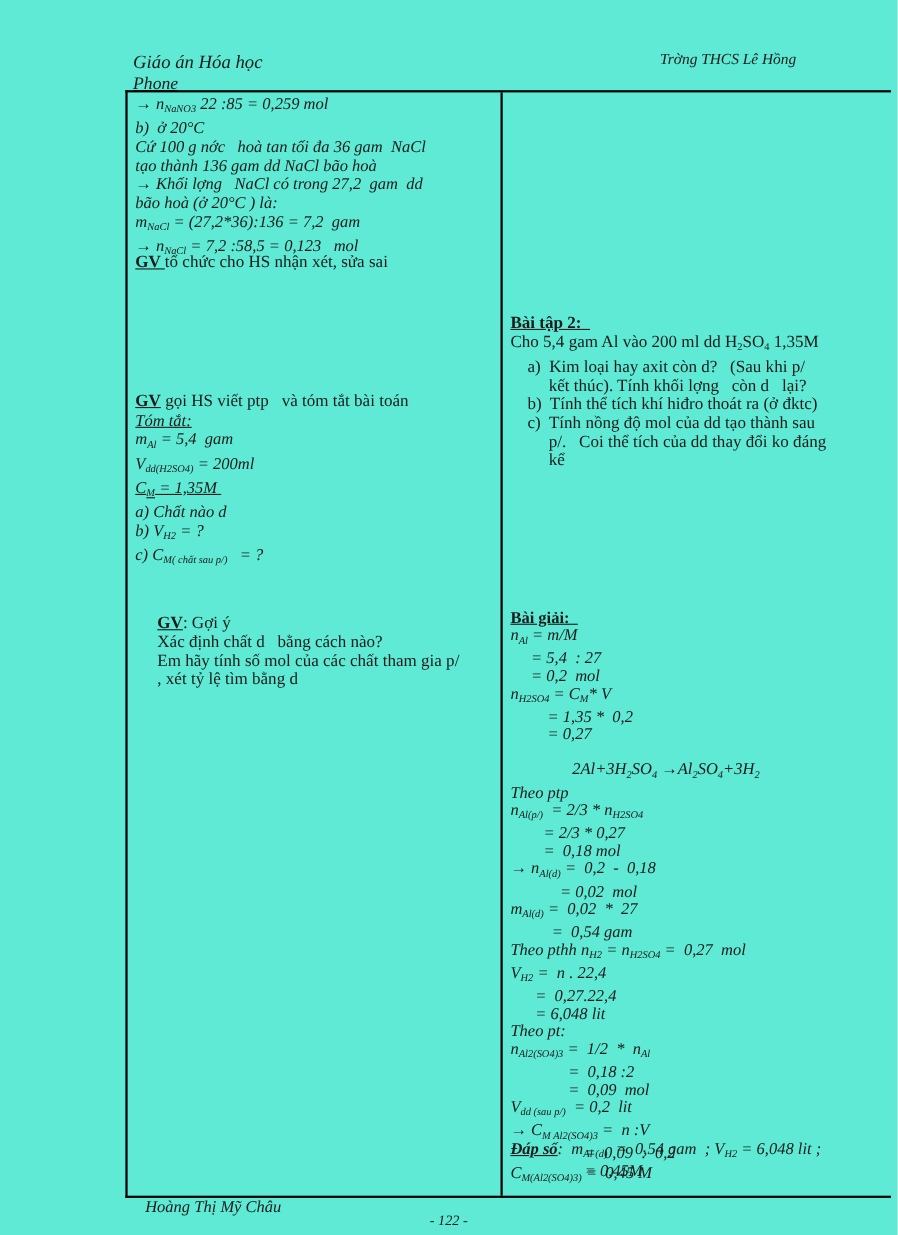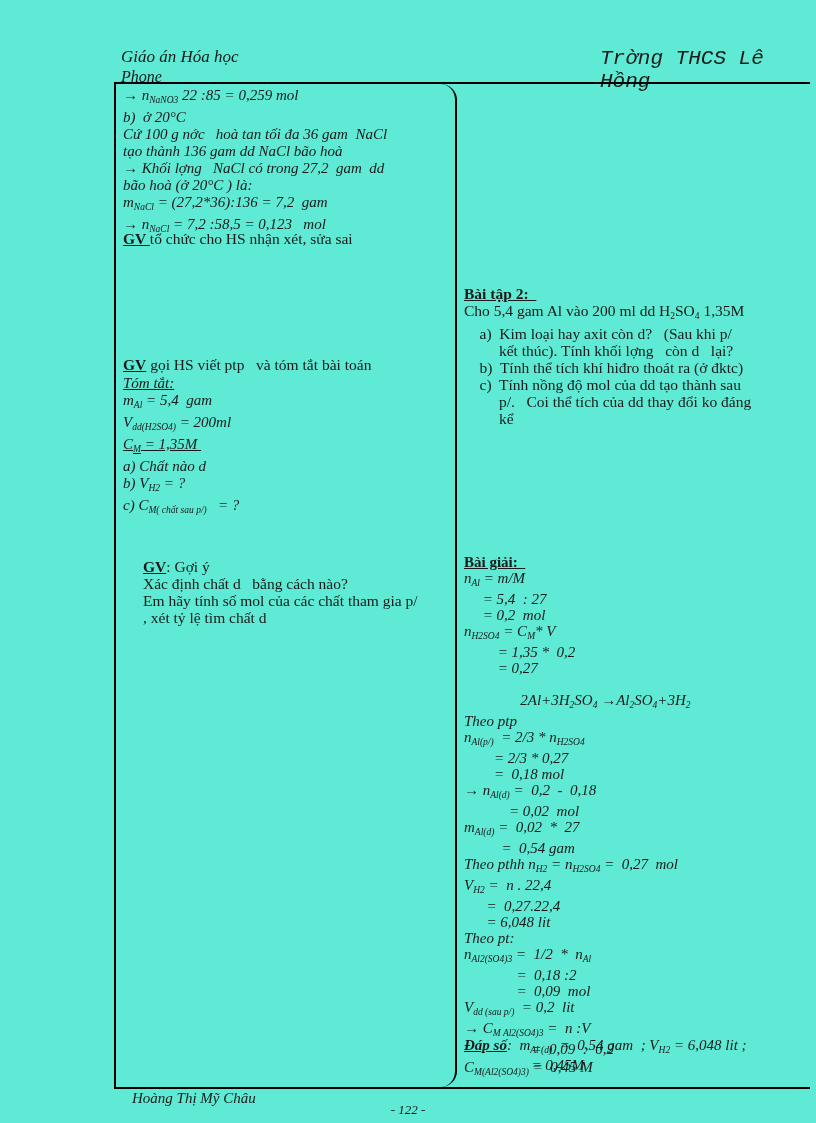--- a/index.html
+++ b/index.html
@@ -2,28 +2,28 @@
 <html><head>
 <meta charset="utf-8">
 <style>
   html,body { margin:0; padding:0; background:#e8e8e8; }
   .page {
     position:relative; width:816px; height:1123px; margin:0 auto;
     background:#5eead4; overflow:hidden;
     font-family:"Liberation Serif", serif; color:#1a1a1a;
   }
   .hdr-left  { position:absolute; left:121px; top:47px; font-style:italic; font-size:17px; }
-  .hdr-right { position:absolute; left:600px; top:47px; font-style:italic; font-size:21px;font-family:Liberation Mono, monospace; }
+  .hdr-right { position:absolute; left:600px; top:47px; font-style:italic; font-size:14px; }
   .hdr-sub   { position:absolute; left:121px; top:68px; font-style:italic; font-size:16px; text-decoration:underline; }
 
   .tbl {
     position:absolute; left:114px; top:82px; width:694px; height:1003px;
     border-top:2px solid #000; border-bottom:2px solid #000; border-left:2px solid #000;
   }
-  .cell-left  { position:absolute; left:0; top:0; width:339px; height:100%; border-right:2px solid #000;border-radius:16px; }
+  .cell-left  { position:absolute; left:0; top:0; width:339px; height:100%; border-right:2px solid #000; }
   .cell-right { position:absolute; left:341px; top:0; right:0; height:100%; }
 
   .blk { position:absolute; left:7px; right:1px; white-space:pre-wrap; }
   .formula { font-style:italic; font-size:15px; line-height:17px; }
   .plain   { font-style:normal; font-size:15.5px; line-height:17px; }
   .tight   { line-height:16px; }
 
   .ln { min-height:1em; }
   .sb { font-size:9.5px; vertical-align:-3px; }
   .bd { font-weight:bold; }
@@ -55,21 +55,21 @@
   <div class="hdr-right">Trờng   THCS Lê Hồng</div>
   <div class="hdr-sub">Phone</div>
 
   <div class="tbl">
 
     <div class="cell-left">
       <div class="blk formula blk-l1"><div class="ln"><span class="ar">→ </span><span>n</span><span class="sb">NaNO3</span><span> 22 :85 = 0,259 mol</span></div><div class="ln"><span>b)  ở 20°C</span></div><div class="ln"><span>Cứ 100 g nớc   hoà tan tối đa 36 gam  NaCl</span></div><div class="ln"><span>tạo thành 136 gam dd NaCl bão hoà</span></div><div class="ln"><span class="ar">→ </span><span>Khối lợng   NaCl có trong 27,2  gam  dd</span></div><div class="ln"><span>bão hoà (ở 20°C ) là:</span></div><div class="ln"><span>m</span><span class="sb">NaCl</span><span> = (27,2*36):136 = 7,2  gam</span></div><div class="ln"><span class="ar">→ </span><span>n</span><span class="sb">NaCl</span><span> = 7,2 :58,5 = 0,123   mol</span></div></div>
       <div class="blk plain blk-l3"><div class="ln"><span class="bd ul">GV</span><span> gọi HS viết ptp   và tóm tắt bài toán</span></div></div>
       <div class="blk plain blk-l2"><div class="ln"><span class="bd ul">GV </span><span>tổ chức cho HS nhận xét, sửa sai</span></div></div>
       <div class="blk formula blk-l3b"><div class="ln"><span class="ul">Tóm tắt:</span></div><div class="ln"><span>m</span><span class="sb">Al</span><span> = 5,4  gam</span></div><div class="ln"><span>V</span><span class="sb">dd(H2SO4)</span><span> = 200ml</span></div><div class="ln"><span class="ul">C</span><span class="sb ul">M</span><span class="ul"> = 1,35M </span></div><div class="ln"><span>a) Chất nào d</span></div><div class="ln"><span>b) V</span><span class="sb">H2</span><span> = ?</span></div><div class="ln"><span>c) C</span><span class="sb">M( chất sau p/)</span><span>   = ?</span></div></div>
-      <div class="blk plain blk-l4"><div class="ln"><span class="bd ul">GV</span><span>: Gợi ý</span></div><div class="ln"><span>Xác định chất d   bằng cách nào?</span></div><div class="ln"><span>Em hãy tính số mol của các chất tham gia p/</span></div><div class="ln"><span>, xét tỷ lệ tìm chất d</span></div></div>
+      <div class="blk plain blk-l4"><div class="ln"><span class="bd ul">GV</span><span>: Gợi ý</span></div><div class="ln"><span>Xác định chất d   bằng cách nào?</span></div><div class="ln"><span>Em hãy tính số mol của các chất tham gia p/</span></div><div class="ln"><span>, xét tỷ lệ tìm bằng d</span></div></div>
     </div>
 
     <div class="cell-right">
       <div class="blk plain blk-r1"><div class="ln"><span class="bd ul">Bài tập 2:  </span></div><div class="ln"><span>Cho 5,4 gam Al vào 200 ml dd H</span><span class="sb">2</span><span>SO</span><span class="sb">4</span><span> 1,35M</span></div><div class="ln"><span>    a)  Kim loại hay axit còn d?   (Sau khi p/</span></div><div class="ln"><span>         kết thúc). Tính khối lợng   còn d   lại?</span></div><div class="ln"><span>    b)  Tính thể tích khí hiđro thoát ra (ở đktc)</span></div><div class="ln"><span>    c)  Tính nồng độ mol của dd tạo thành sau</span></div><div class="ln"><span>         p/.   Coi thể tích của dd thay đổi ko đáng</span></div><div class="ln"><span>         kể</span></div></div>
       <div class="blk formula tight blk-r2"><div class="ln"><span class="bd ul rm">Bài giải:  </span></div><div class="ln"><span>n</span><span class="sb">Al</span><span> = m/M</span></div><div class="ln"><span>     = 5,4  : 27</span></div><div class="ln"><span>     = 0,2  mol</span></div><div class="ln"><span>n</span><span class="sb">H2SO4</span><span> = C</span><span class="sb">M</span><span>* V</span></div><div class="ln"><span>         = 1,35 *  0,2</span></div><div class="ln"><span>         = 0,27</span></div><div class="ln">&nbsp;</div><div class="ln"><span>               2Al+3H</span><span class="sb">2</span><span>SO</span><span class="sb">4</span><span> </span><span class="ar">→</span><span>Al</span><span class="sb">2</span><span>SO</span><span class="sb">4</span><span>+3H</span><span class="sb">2</span></div><div class="ln"><span>Theo ptp</span></div><div class="ln"><span>n</span><span class="sb">Al(p/)</span><span>  = 2/3 * n</span><span class="sb">H2SO4</span></div><div class="ln"><span>        = 2/3 * 0,27</span></div><div class="ln"><span>        =  0,18 mol</span></div><div class="ln"><span class="ar">→ </span><span>n</span><span class="sb">Al(d)</span><span> =  0,2  -  0,18</span></div><div class="ln"><span>            = 0,02  mol</span></div><div class="ln"><span>m</span><span class="sb">Al(d)</span><span> =  0,02  *  27</span></div><div class="ln"><span>          =  0,54 gam</span></div><div class="ln"><span>Theo pthh </span><span>n</span><span class="sb">H2</span><span> = n</span><span class="sb">H2SO4</span><span> =  0,27  mol</span></div><div class="ln"><span>V</span><span class="sb">H2</span><span> =  n . 22,4</span></div><div class="ln"><span>      =  0,27.22,4</span></div><div class="ln"><span>      = 6,048 lit</span></div><div class="ln"><span>Theo pt:</span></div><div class="ln"><span>n</span><span class="sb">Al2(SO4)3</span><span> =  1/2  *  n</span><span class="sb">Al</span></div><div class="ln"><span>              =  0,18 :2</span></div><div class="ln"><span>              =  0,09  mol</span></div><div class="ln"><span>V</span><span class="sb">dd (sau p/)</span><span>  = 0,2  lit</span></div><div class="ln"><span class="ar">→ </span><span>C</span><span class="sb">M Al2(SO4)3</span><span> =  n :V</span></div><div class="ln"><span>                  =  0,09  :  0,2</span></div><div class="ln"><span>                  = 0,45M</span></div></div>
       <div class="blk formula blk-r3"><div class="ln"><span class="bd ul">Đáp số</span><span>:  </span><span>m</span><span class="sb">Al (d)</span><span>  =  0,54 gam  ; V</span><span class="sb">H2</span><span> = 6,048 lit ;</span></div><div class="ln"><span>C</span><span class="sb">M(Al2(SO4)3)</span><span> =  0,45 M</span></div></div>
     </div>
 
   </div>
 

